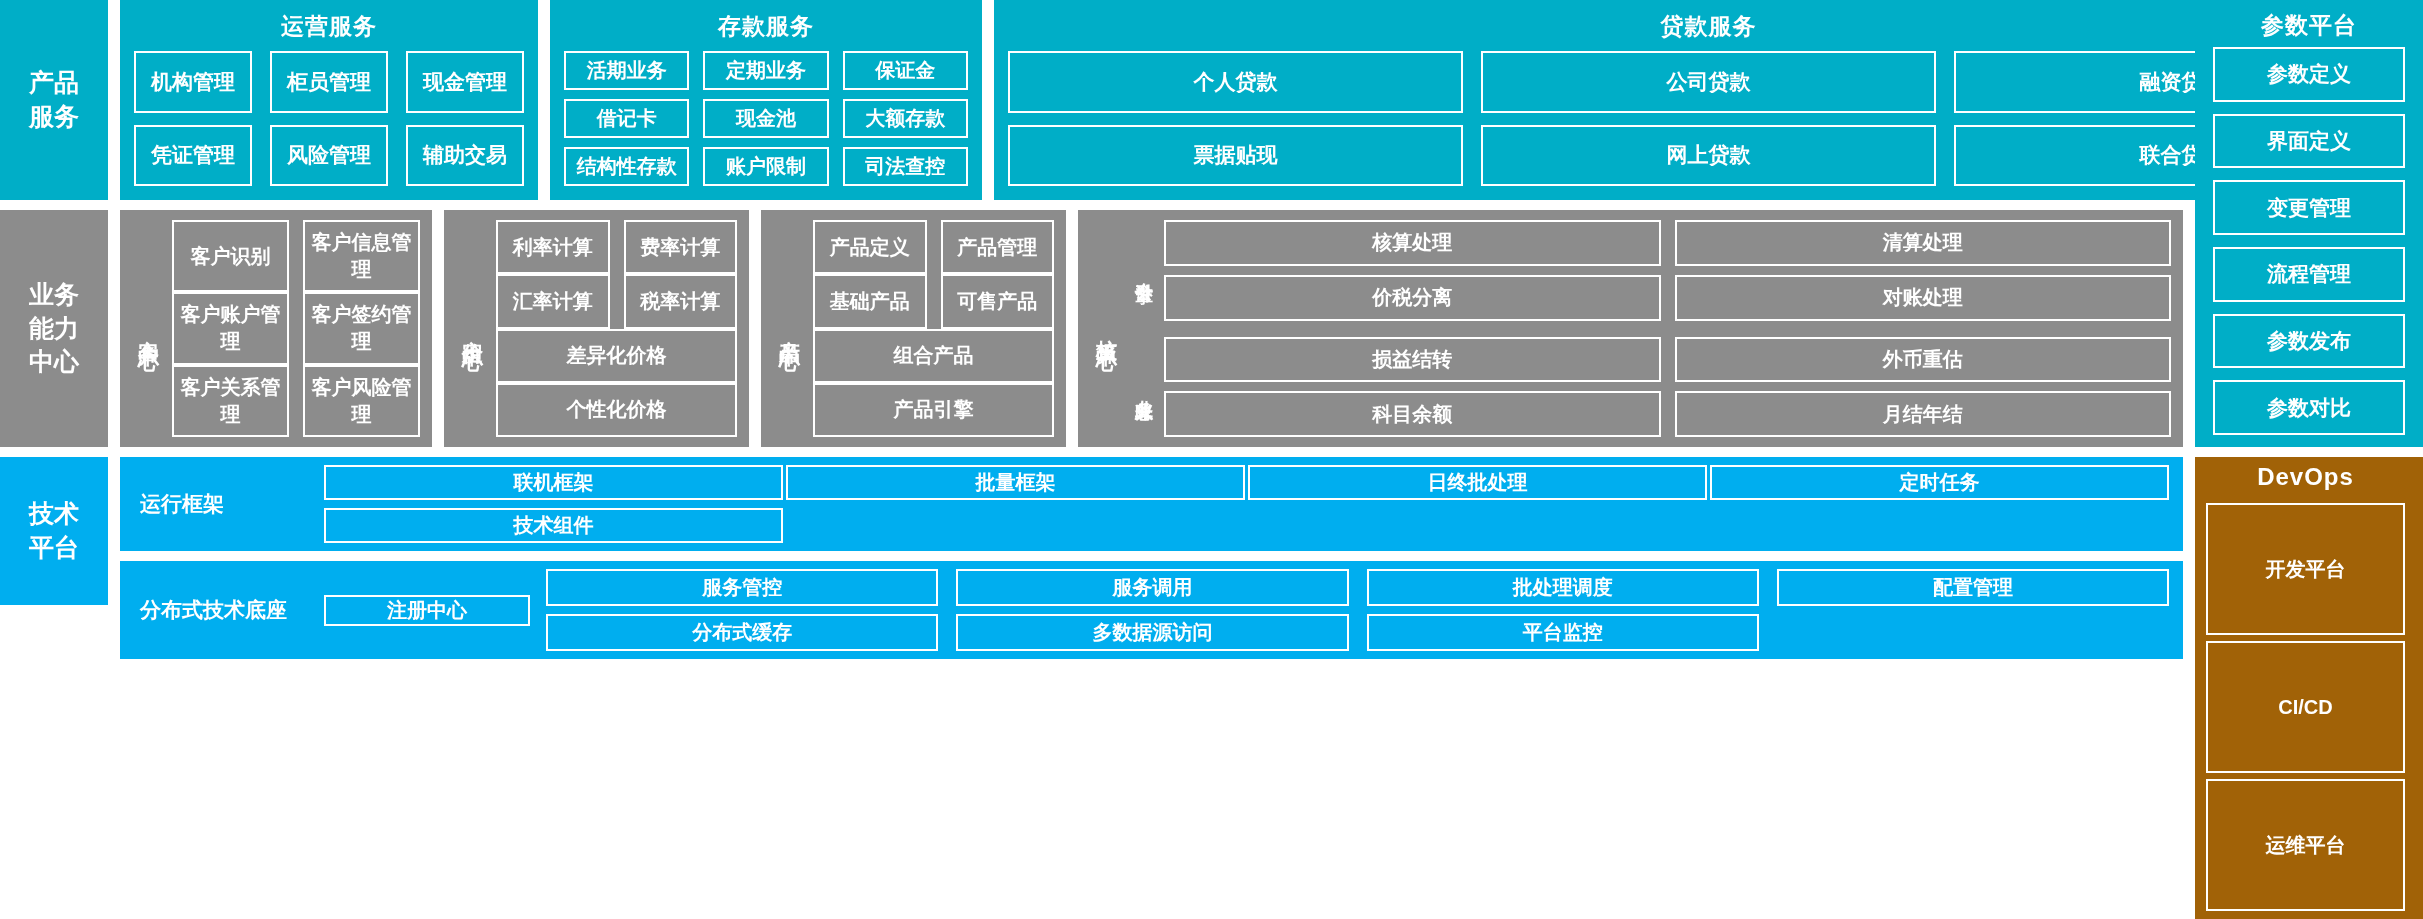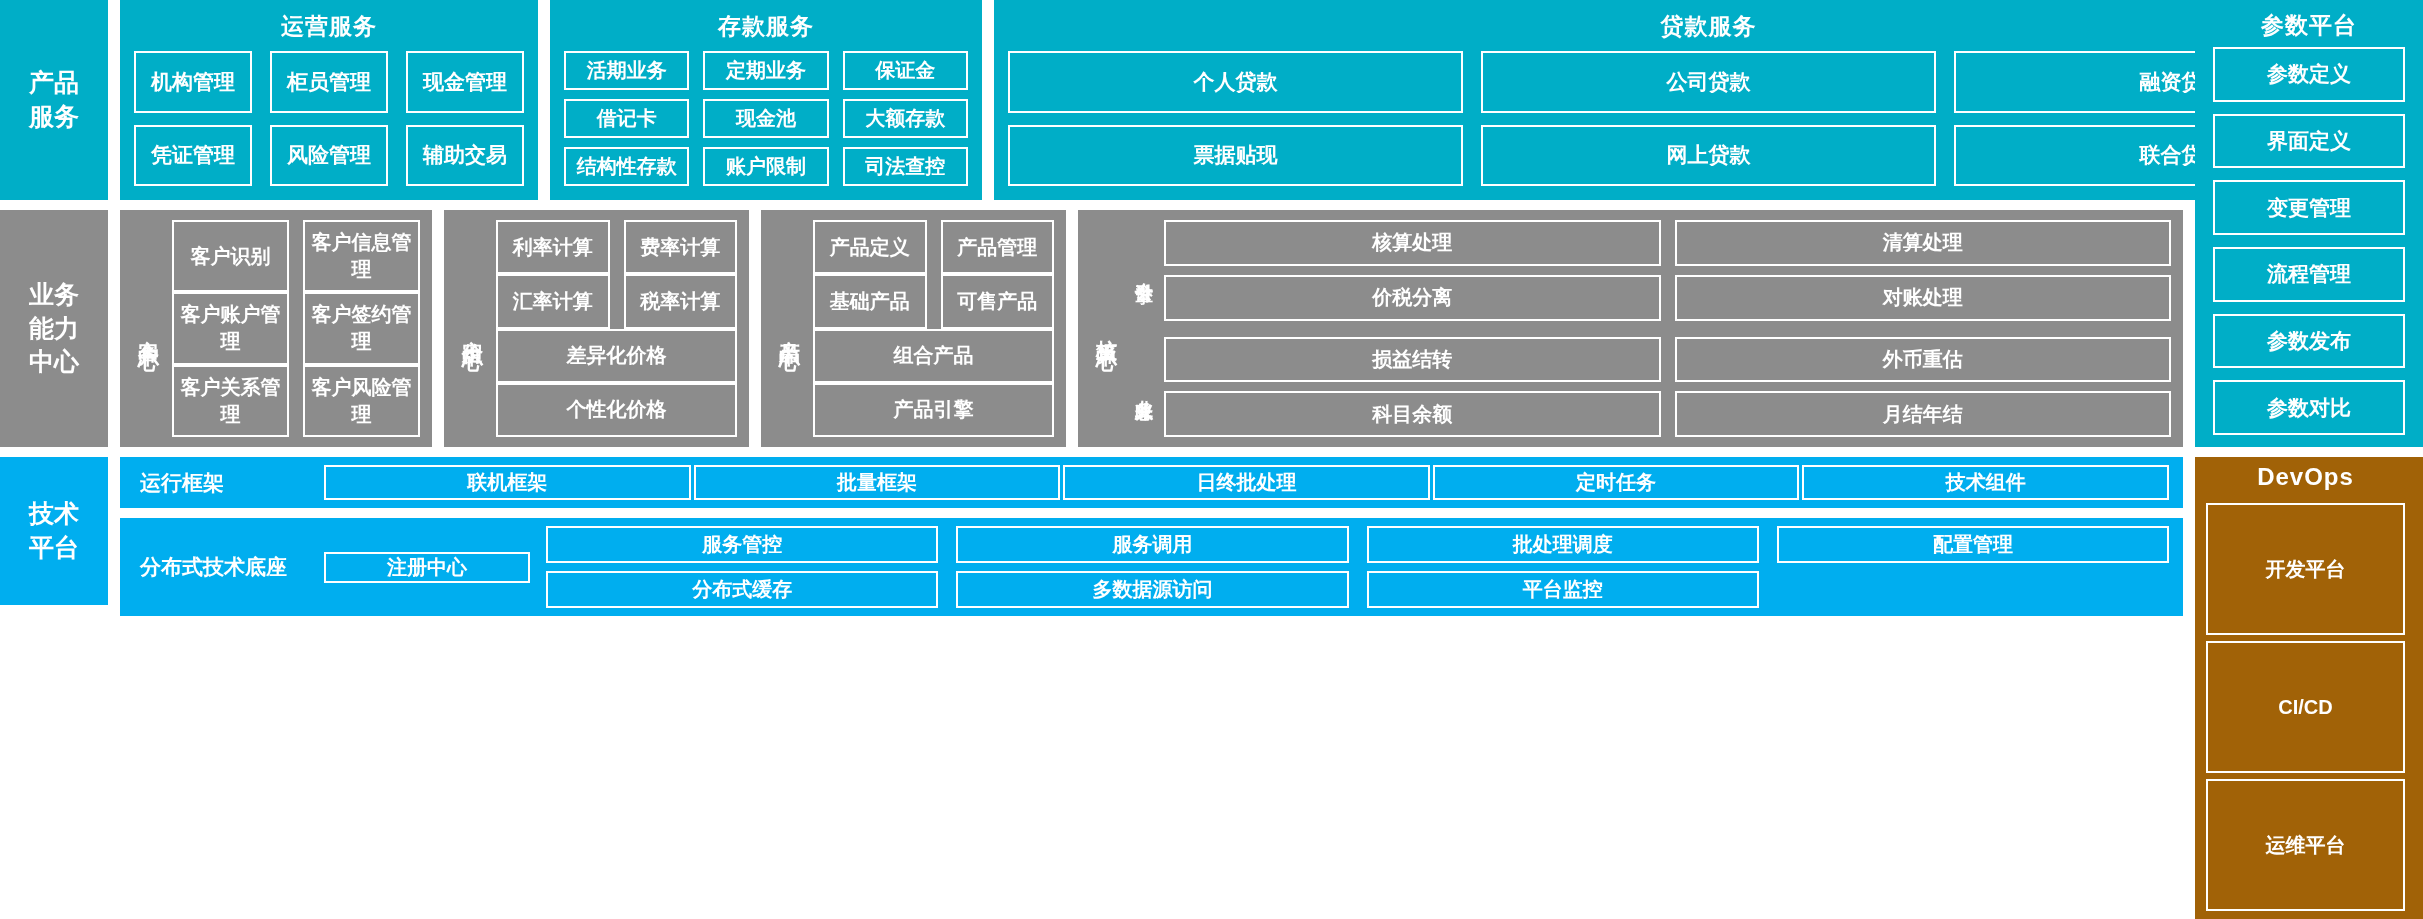--- a/index.html
+++ b/index.html
@@ -189,21 +189,21 @@
   .tech-name {
     color: #ffffff;
     font-weight: bold;
     font-size: 21px;
     flex: 0 0 168px;
     padding-left: 6px;
   }
   .tech-cells {
     flex: 1 1 auto;
     display: grid;
-    grid-template-columns: repeat(5, 1fr);
+    grid-template-columns: repeat(4, 1fr);
     gap: 8px 3px;
     min-width: 0;
   }
   .tech-cells .cell { font-size: 20px; padding: 2px 0; }
   .t2-registry {
     flex: 0 0 206px;
     display: flex;
   }
   .t2-registry .cell { flex: 1 1 auto; font-size: 20px; }
   .t2-grid {

